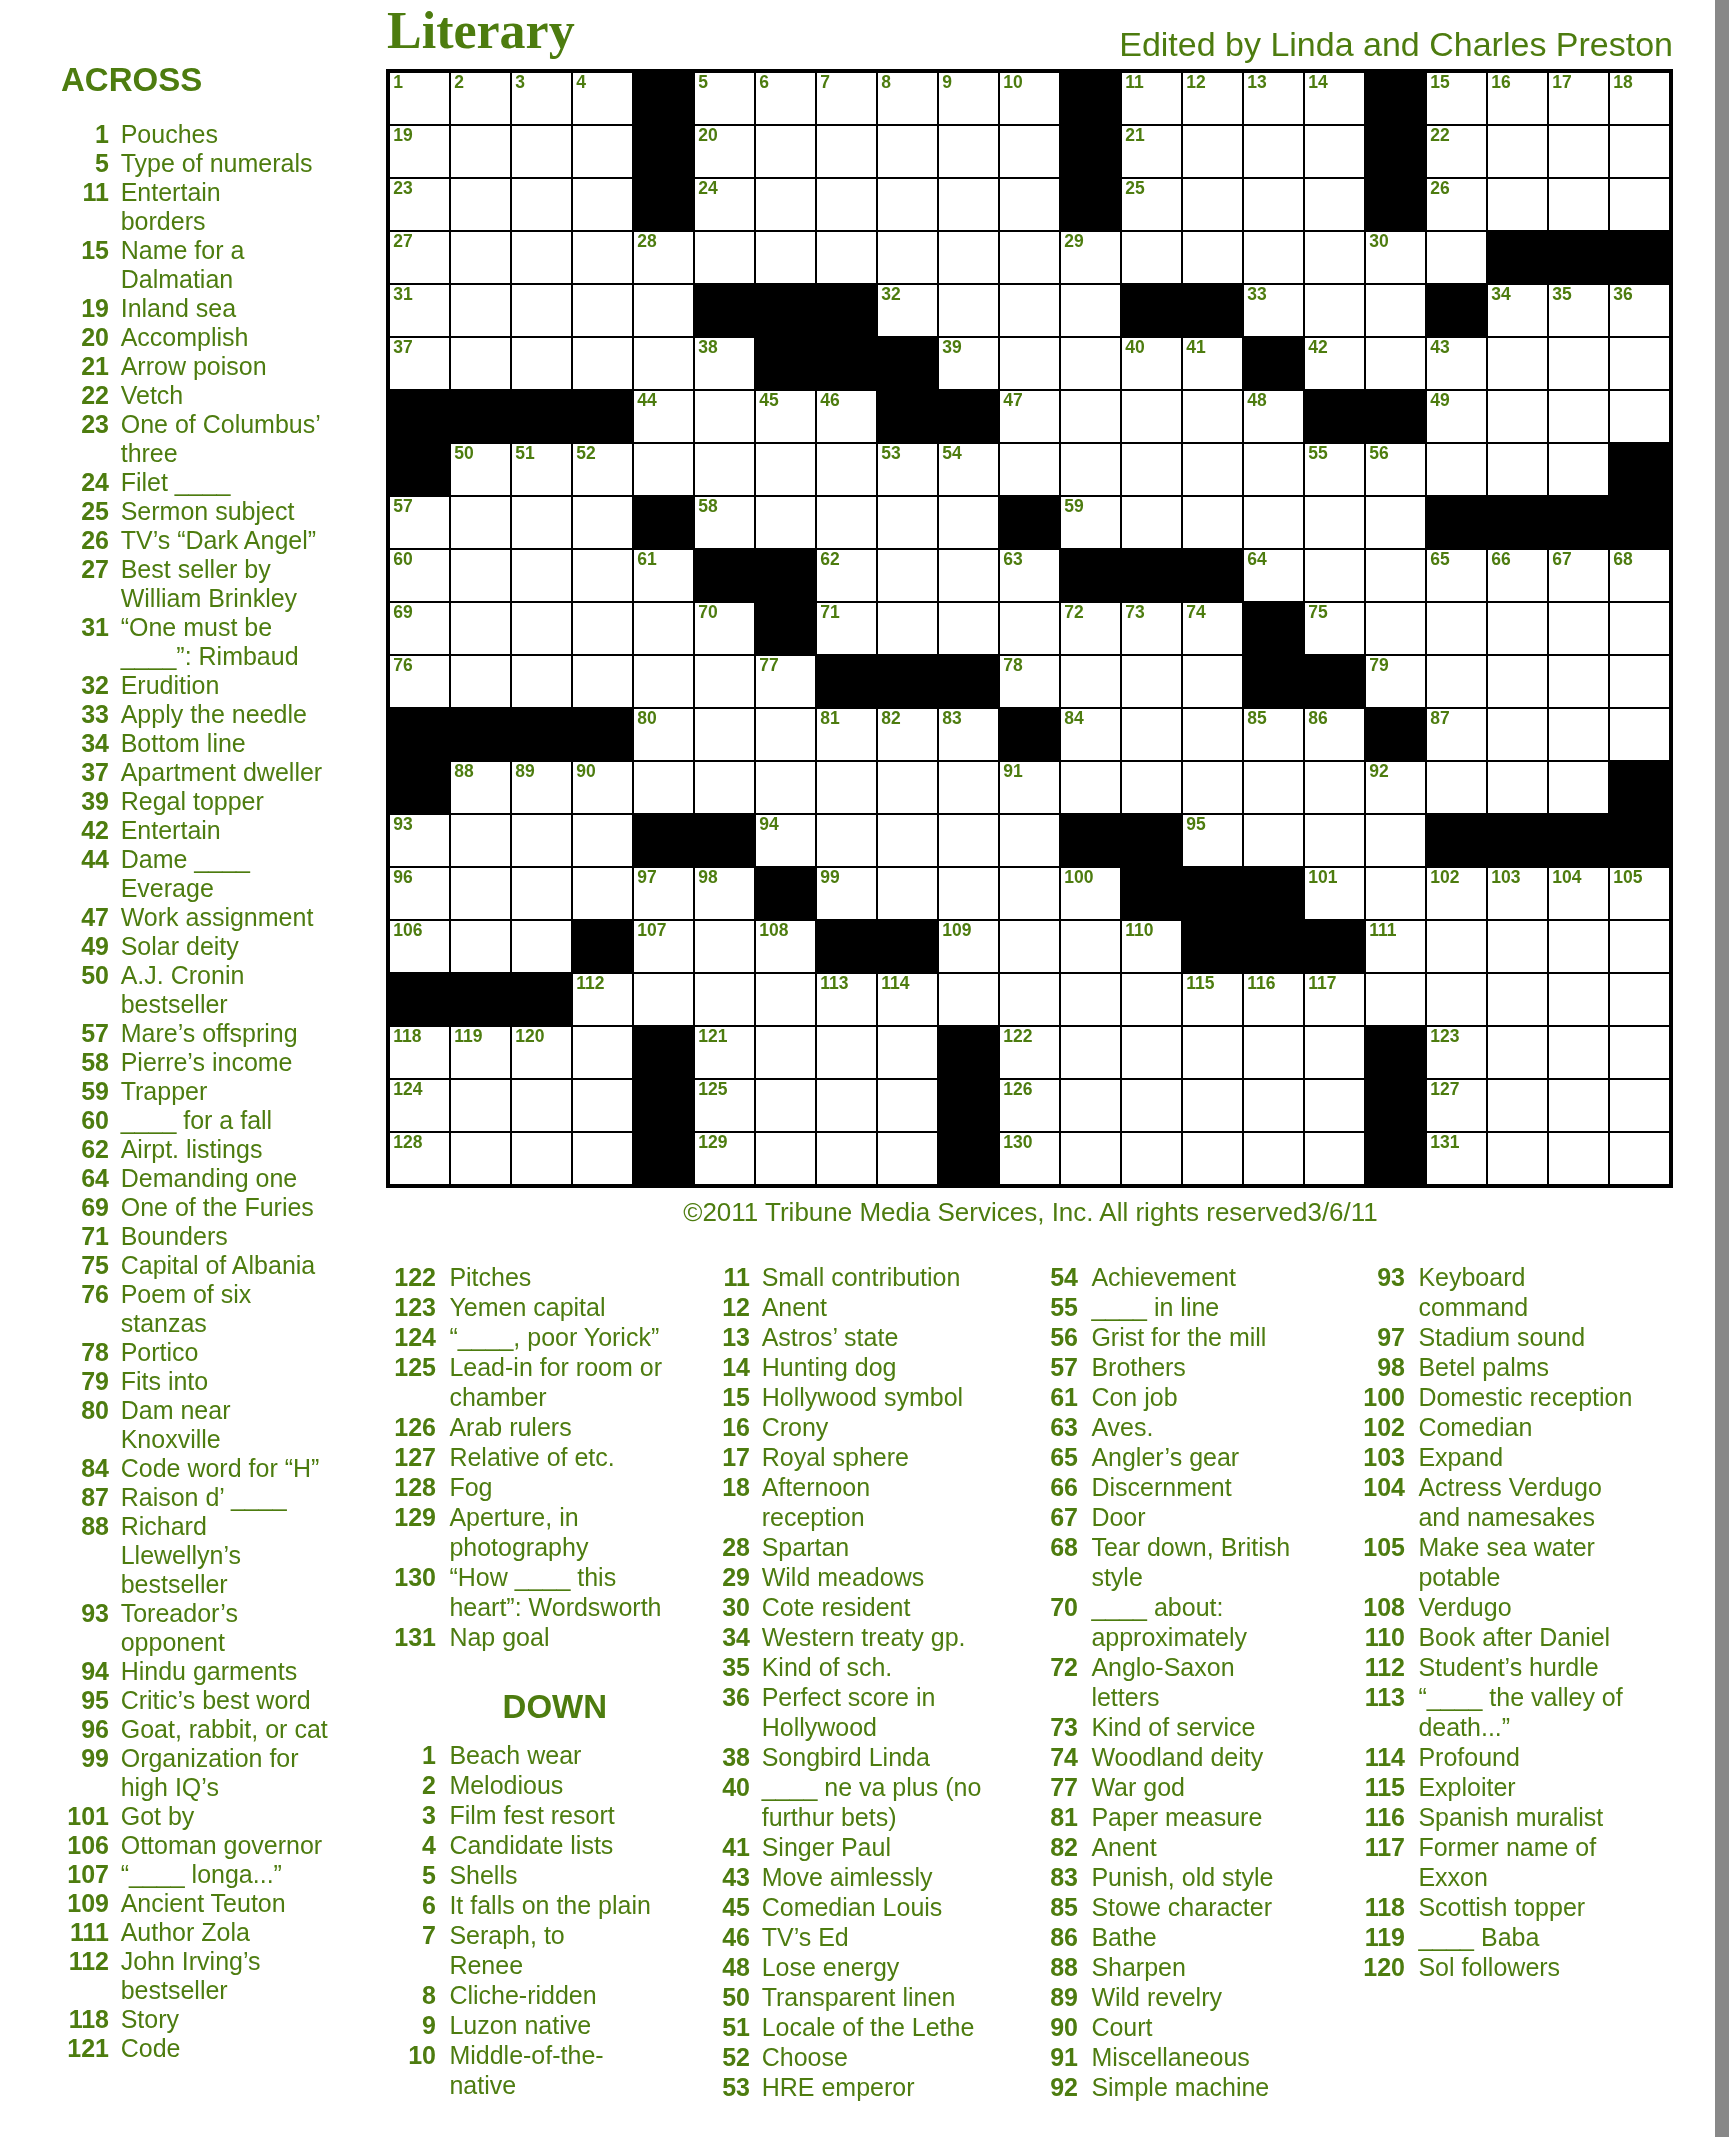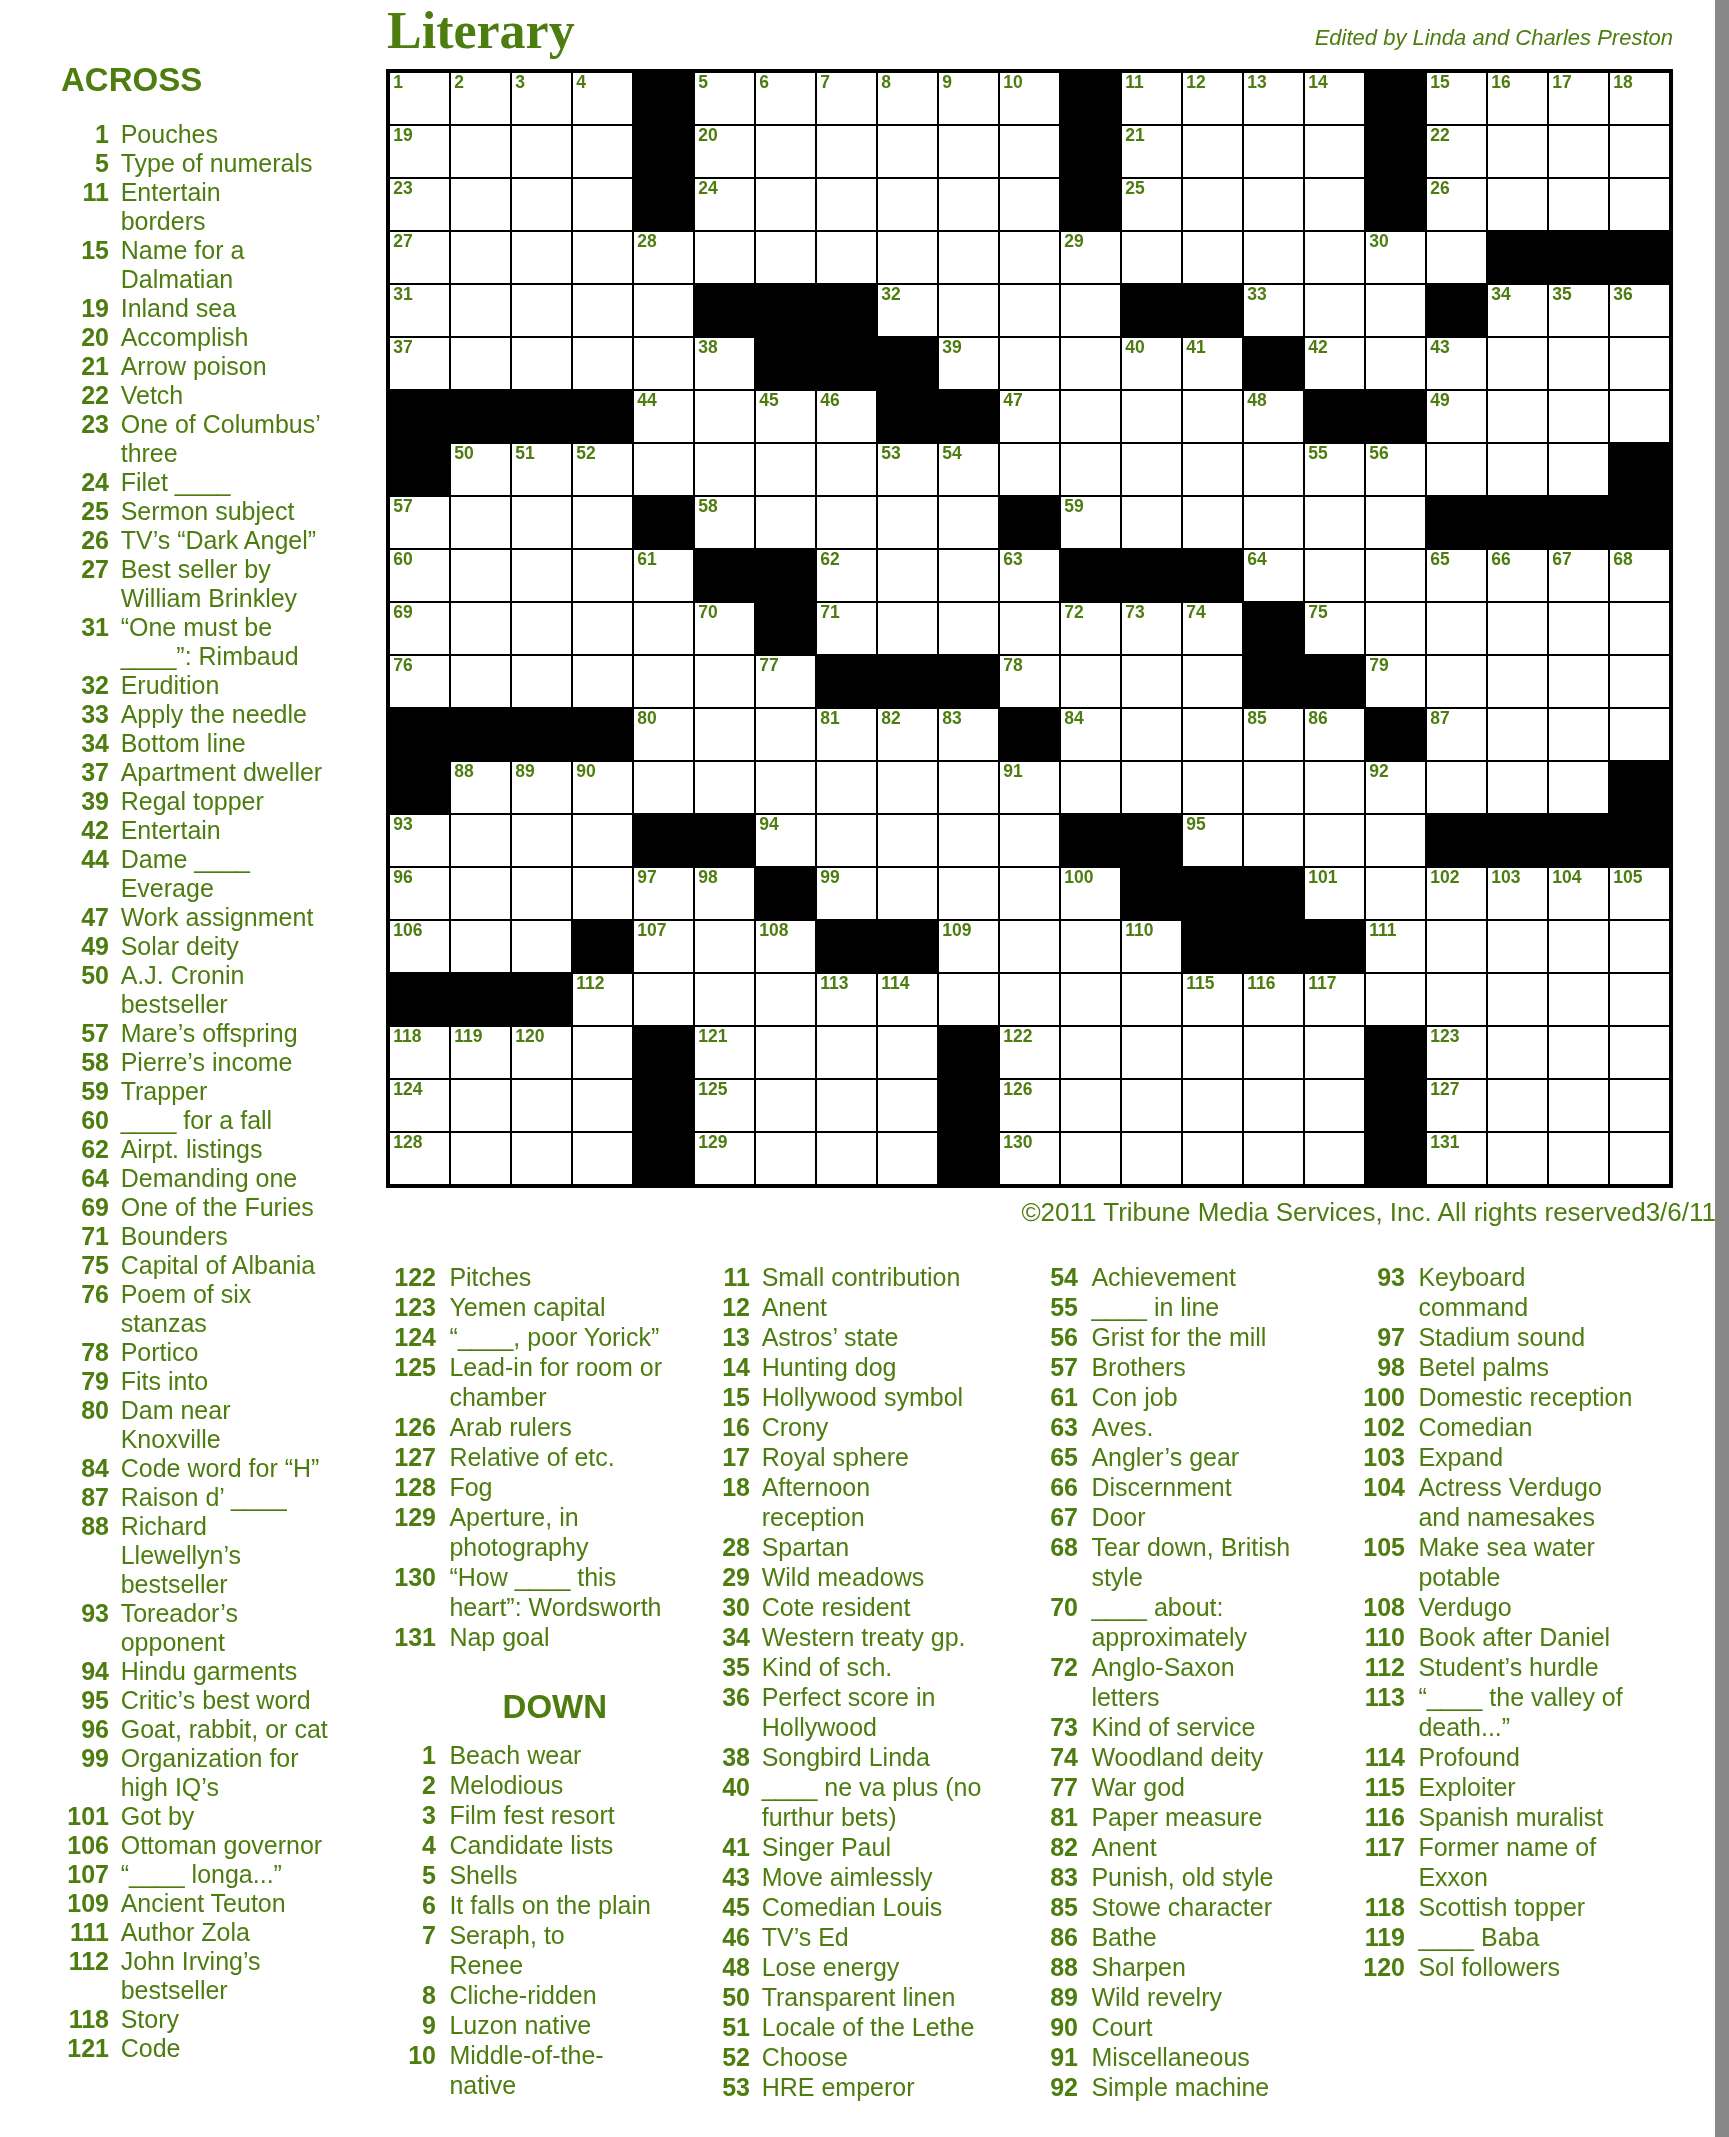--- a/index.html
+++ b/index.html
@@ -1,21 +1,21 @@
 <!DOCTYPE html>
 <html style="font-size:13.4px"><head>
 <meta charset="utf-8">
 <style>
   html,body{margin:0;padding:0;background:#888;}
   .page{position:relative;width:1715px;height:2137px;background:#ffffff;
         font-family:"Liberation Sans",sans-serif;color:#4d7c0f;overflow:hidden;}
 
   .title{position:absolute;left:387px;top:1.7px;
          font-family:"Liberation Serif",serif;font-weight:bold;font-size:52px;line-height:1.1;}
-  .edited{position:absolute;left:1119px;top:25px;width:554px;text-align:right;font-size:22px;font-style:italic;}
+  .edited{position:absolute;left:1119px;top:25px;width:554px;text-align:right;font-size:34px;}
 
   .list-hdr{font-weight:bold;font-size:33px;line-height:1;text-align:center;}
   #acrossHdr{position:absolute;left:61px;top:63px;}
 
   .cluecol{position:absolute;font-size:25px;}
   .clue{display:flex;align-items:flex-start;}
   .clue .n{flex:0 0 var(--nw);text-align:right;font-weight:bold;white-space:nowrap;}
   .clue .t{padding-left:var(--gap);white-space:pre-line;}
 
   #acrossList{left:61px;top:120px;width:327px;line-height:29px;--nw:48px;--gap:11.7px;}
@@ -26,21 +26,21 @@
   .downHdr{margin:38px 0 16.7px 6.7px;}
 
   .grid{position:absolute;left:386px;top:69px;display:grid;
         grid-template-columns:repeat(21,61px);grid-auto-rows:53px;
         border:3.3px solid #000;background:#fff;}
   .cell{position:relative;border:1.3px solid #000;box-sizing:border-box;background:#fff;}
   .cell.b{background:#000;}
   .cell .num{position:absolute;top:0.8px;left:3.3px;font-size:17.5px;font-weight:bold;line-height:1;}
 
   .copyrow{position:absolute;left:389px;top:1197px;width:1283px;
-           display:flex;justify-content:flex-end;font-size:26px;margin-left:44px;}
+           display:flex;justify-content:center;font-size:26px;}
 </style>
 </head>
 <body>
 
 <div class="page">
 
   <div class="title">Literary</div>
   <div class="edited">Edited by Linda and Charles Preston</div>
 
   <div class="list-hdr" id="acrossHdr">ACROSS</div>

